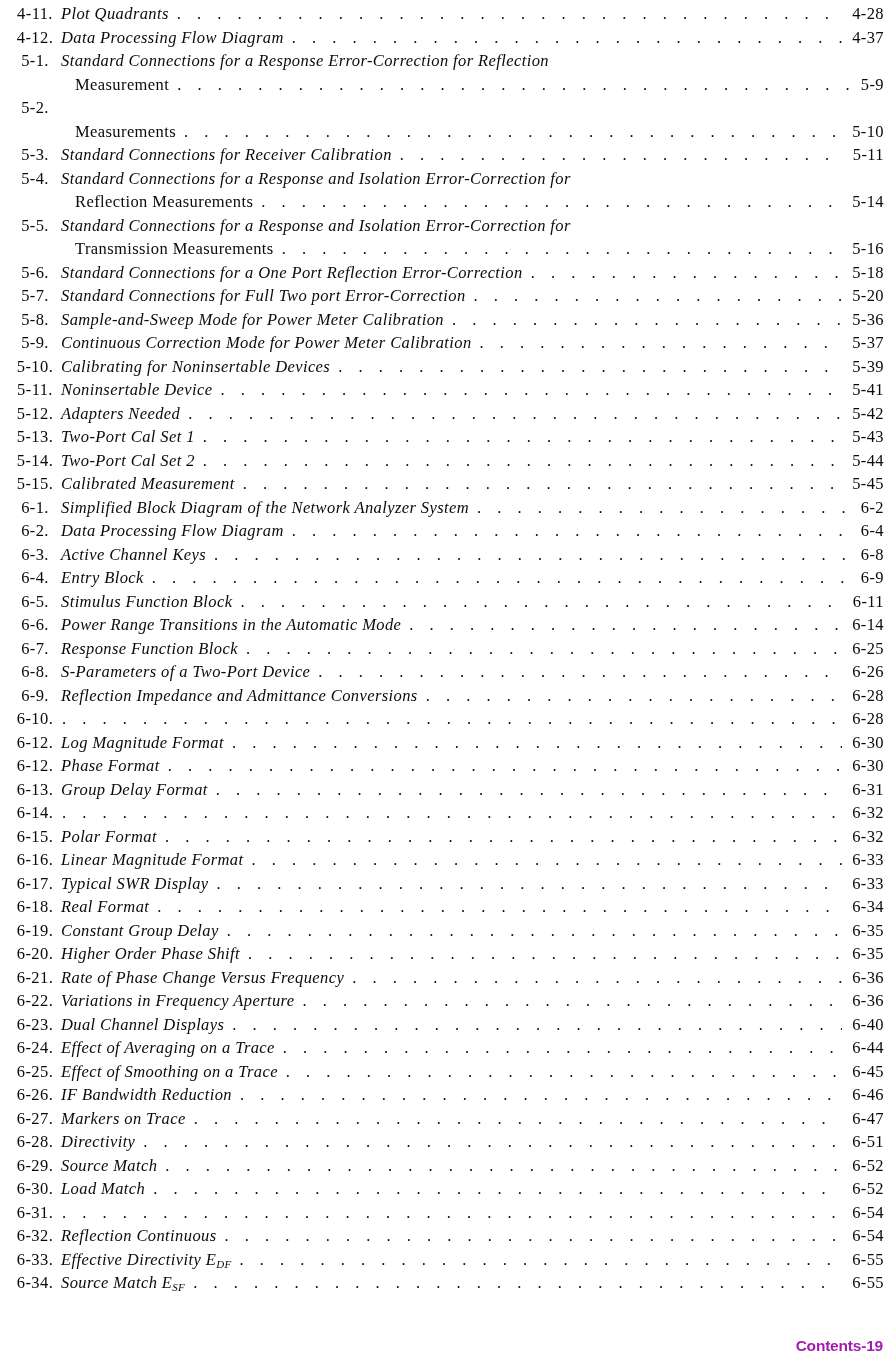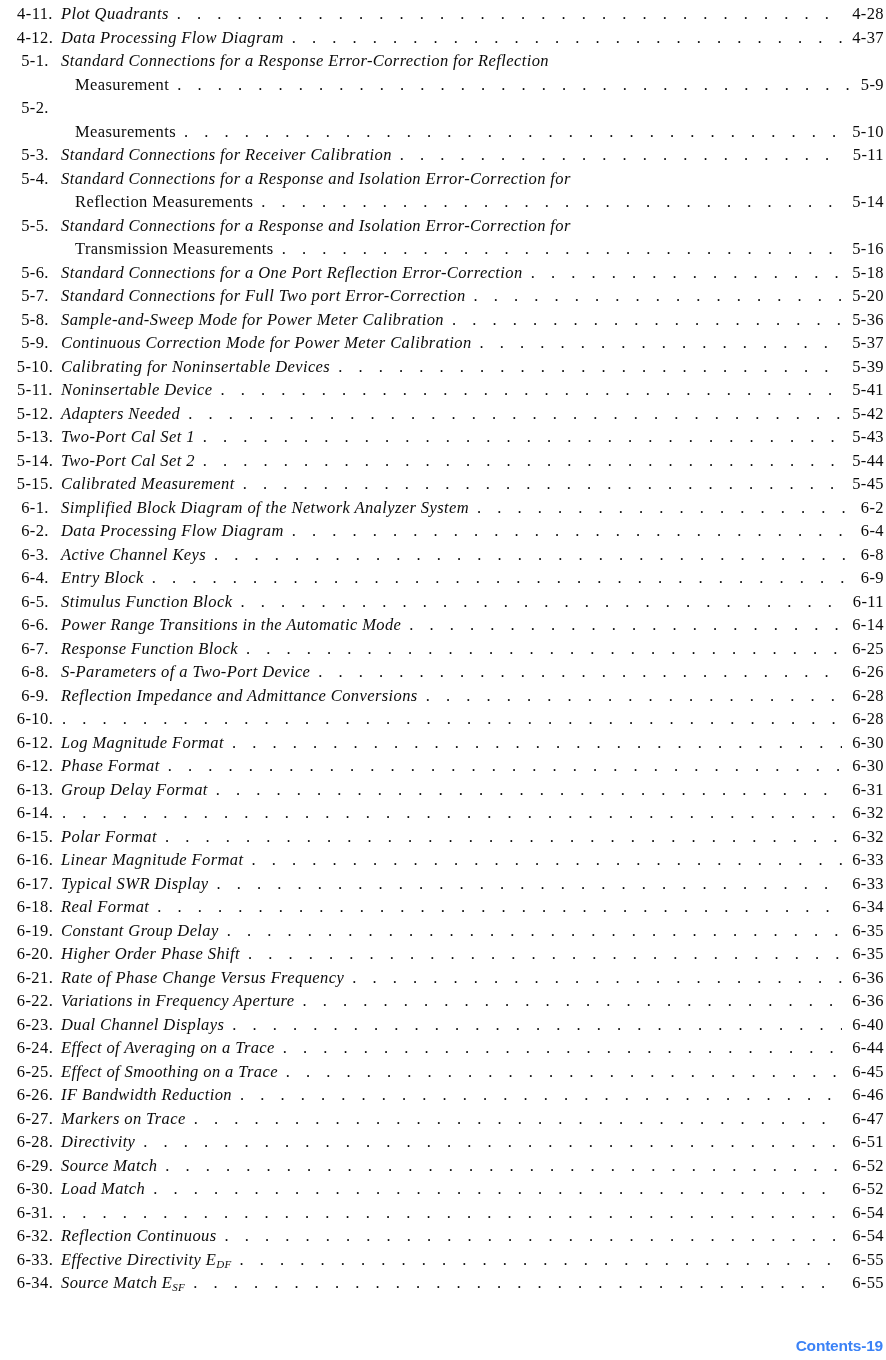--- a/index.html
+++ b/index.html
@@ -50,21 +50,21 @@
     line-height: 0;
   }
   .footer {
     position: absolute;
     right: 3px;
     top: 1337px;
     font-family: "Liberation Sans", "DejaVu Sans", sans-serif;
     font-weight: bold;
     font-size: 15.5px;
     letter-spacing: -0.2px;
-    color: #3b82f6;
+    color: #a21caf;
   }
 </style>
 </head>
 <body>
 
 <div class="page">
   <div class="figure-list">
   <div class="entry">
     <div class="line line1">
       <span class="num">4-11.</span>

